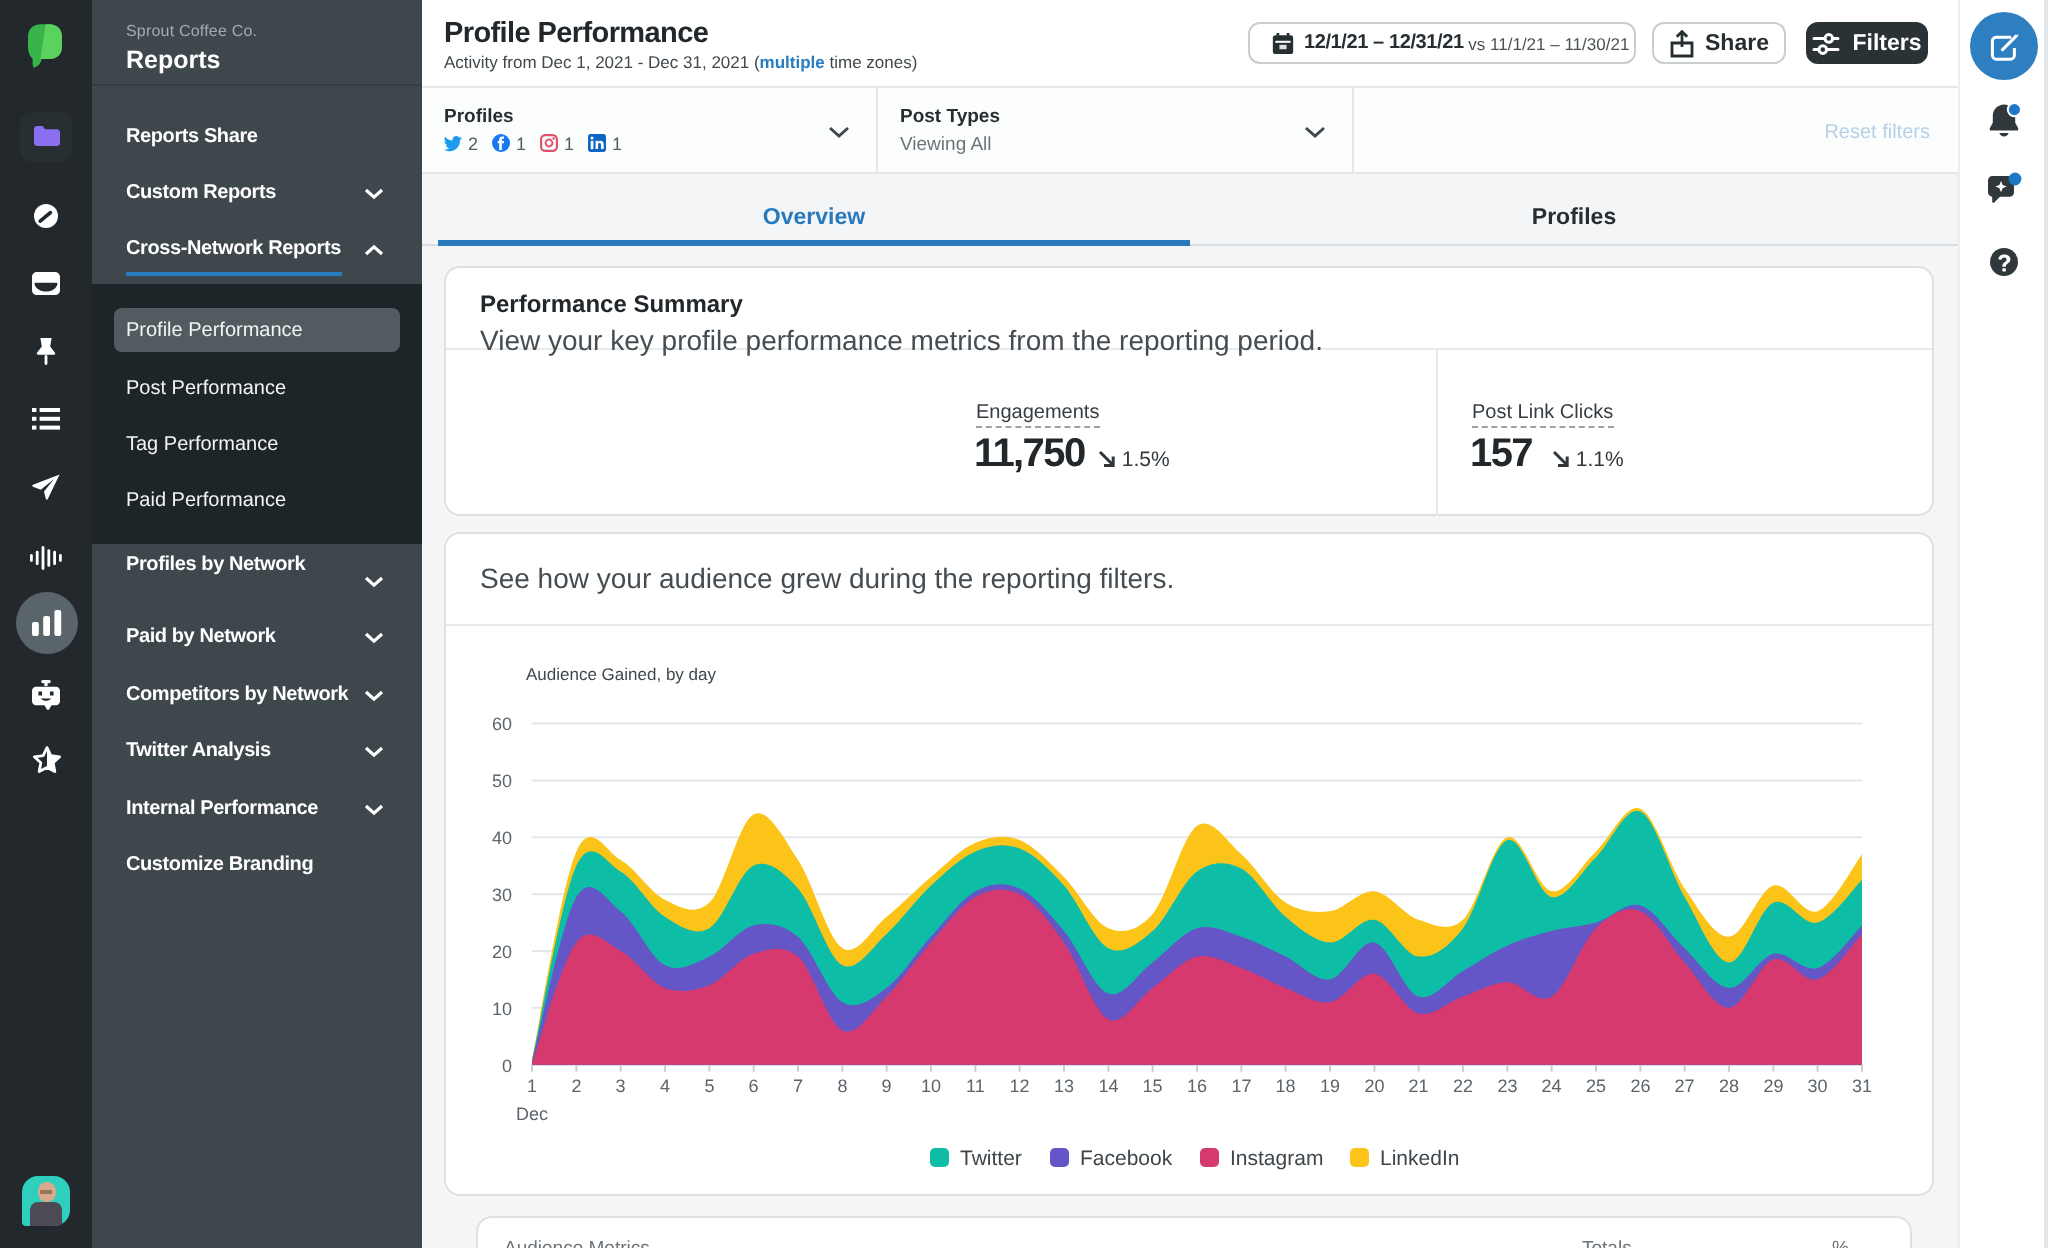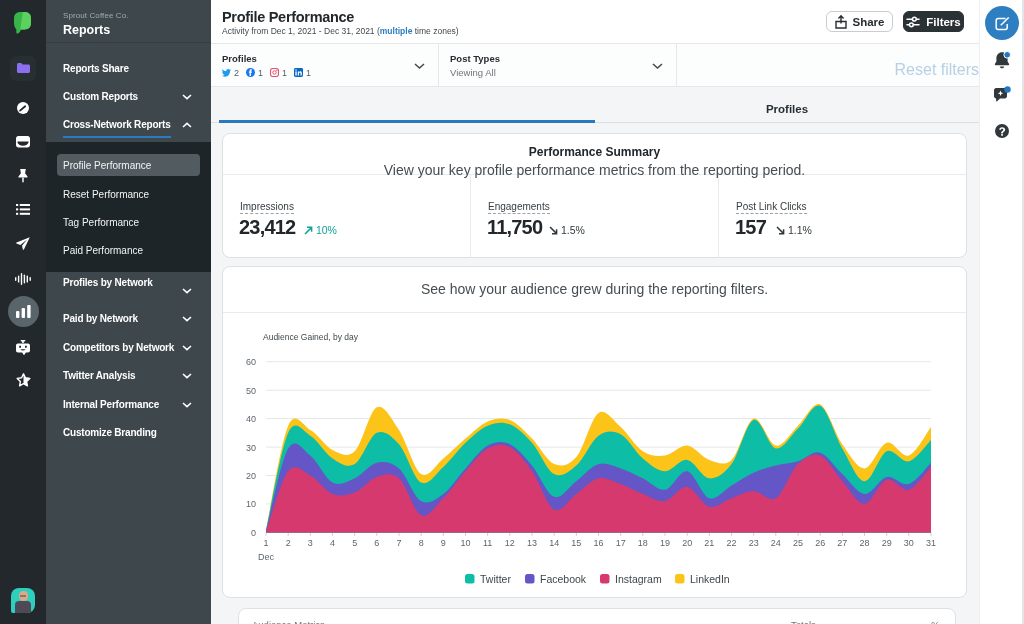--- a/index.html
+++ b/index.html
@@ -21,26 +21,26 @@
 #hdr .sub { position:absolute; left:11px; top:26px; font-size:8.5px; color:#40484d; }
 #hdr .sub b.mult { color:#2a7cc0; }
 .btn { position:absolute; top:11px; height:21px; border:1px solid #c8cdd0; border-radius:6px; background:#fff; font-size:11.5px; display:flex; align-items:center; white-space:nowrap; }
 #btn-date { left:413px; width:194px; padding:0 11px; }
 #btn-share { left:615px; width:67px; font-weight:bold; color:#272e32; justify-content:center; font-size:11.5px; }
 #btn-filters { left:692px; width:61px; background:#2b3236; border-color:#2b3236; color:#fff; font-weight:bold; justify-content:center; font-size:11.5px; }
 #filterbar { position:absolute; left:0; top:44px; width:768px; height:43px; background:#fcfdfd; border-bottom:1px solid #e5e7e8; }
 .fbox { position:absolute; top:0; height:43px; border-right:1px solid #e5e7e8; }
 .flabel { position:absolute; left:11px; top:9px; font-size:9.5px; font-weight:bold; color:#272e32; }
 .fsub { position:absolute; left:11px; top:23px; font-size:9.5px; color:#6d757a; }
-#reset { position:absolute; right:0; top:17px; font-size:16px; color:#b7d0e6; }
+#reset { position:absolute; right:14px; top:17px; font-size:10px; color:#b7d0e6; }
 #tabs { position:absolute; left:0; top:87px; width:768px; height:36px; border-bottom:1px solid #dcdfe1; }
 #tab1 { position:absolute; left:8px; top:0; width:376px; height:36px; text-align:center; line-height:45px; font-size:11.5px; font-weight:bold; color:#2879bd; }
 #tab2 { position:absolute; left:384px; top:0; width:384px; height:36px; text-align:center; line-height:45px; font-size:11.5px; font-weight:bold; color:#272e32; }
 #tabline { position:absolute; left:8px; top:33px; width:376px; height:3px; background:#2879bd; }
-.card { position:absolute; left:11px; width:745px; background:#fff; border:1px solid #dee1e3; border-radius:8px;text-align:center; }
+.card { position:absolute; left:11px; width:745px; background:#fff; border:1px solid #dee1e3; border-radius:8px; }
 .cardhead { padding:11px 17px 0 17px; }
 .cardhead h2 { font-size:12px; color:#21272b; }
 .cardhead p { font-size:14px; color:#454d52; margin-top:3px; }
 #card1 { top:133px; height:125px; }
 #card1 .cardhead { border-bottom:1px solid #e8eaec; height:41px; }
 .mcol { position:absolute; top:41px; height:83px; }
 .mlabel { position:absolute; left:17px; top:26px; font-size:10px; color:#363d42; border-bottom:1px dashed #9aa2a7; padding-bottom:1px; }
 .mval { position:absolute; left:16px; top:41px; font-size:20px; font-weight:bold; color:#21272b; letter-spacing:-0.8px; }
 .mdelta { position:absolute; top:49px; font-size:10.5px; color:#31383d; white-space:nowrap; }
 #card2 { top:266px; height:332px; }
@@ -131,21 +131,21 @@
     <svg class="navchev" style="top:94px;" width="10" height="6" viewBox="0 0 10 6">
         <path d="M1 1l4 3.6L9 1" fill="none" stroke="#fff" stroke-width="1.6"></path>
       </svg>
     <div class="navitem" style="top:119px; border-bottom:2px solid #2a7cc0; padding-bottom:6px;">Cross-Network Reports</div>
     <svg class="navchev" style="top:122px;" width="10" height="6" viewBox="0 0 10 6">
         <path d="M1 5l4 -3.6L9 5" fill="none" stroke="#fff" stroke-width="1.6"></path>
       </svg>
     <div id="submenu">
       <div id="subsel"></div>
       <div class="subitem" style="top:18px;">Profile Performance</div>
-      <div class="subitem" style="top:47px;">Reset Performance</div>
+      <div class="subitem" style="top:47px;">Post Performance</div>
       <div class="subitem" style="top:75px;">Tag Performance</div>
       <div class="subitem" style="top:103px;">Paid Performance</div>
     </div>
     <div class="navitem" style="top:277px;">Profiles by Network</div>
     <svg class="navchev" style="top:288px;" width="10" height="6" viewBox="0 0 10 6">
         <path d="M1 1l4 3.6L9 1" fill="none" stroke="#fff" stroke-width="1.6"></path>
       </svg>
     <div class="navitem" style="top:313px;">Paid by Network</div>
     <svg class="navchev" style="top:316px;" width="10" height="6" viewBox="0 0 10 6">
         <path d="M1 1l4 3.6L9 1" fill="none" stroke="#fff" stroke-width="1.6"></path>
@@ -162,20 +162,30 @@
     <svg class="navchev" style="top:402px;" width="10" height="6" viewBox="0 0 10 6">
         <path d="M1 1l4 3.6L9 1" fill="none" stroke="#fff" stroke-width="1.6"></path>
       </svg>
     <div class="navitem" style="top:427px;">Customize Branding</div>
   </div>
 
   <div id="main">
     <div id="hdr">
       <h1>Profile Performance</h1>
       <div class="sub">Activity from Dec 1, 2021 - Dec 31, 2021 (<b class="mult">multiple</b> time zones)</div>
+      <div class="btn" id="btn-date">
+          <svg width="11" height="12" viewBox="0 0 13 13" style="margin-right:5px;flex-shrink:0;">
+            <path d="M3.5 0 v1.6 M9.5 0 v1.6" stroke="#272e32" stroke-width="1.6"></path>
+            <rect x="0.5" y="1.4" width="12" height="11" rx="1.5" fill="#272e32"></rect>
+            <rect x="2" y="4.6" width="9" height="1.2" fill="#fff"></rect>
+            <rect x="4.4" y="7" width="4.2" height="2.6" fill="#fff" opacity=".85"></rect>
+          </svg>
+          <b style="color:#272e32;font-size:10px;letter-spacing:-0.2px;">12/1/21 – 12/31/21</b>
+          <span style="font-size:8.5px;color:#4a5257;">&nbsp;vs 11/1/21 – 11/30/21</span>
+        </div>
       <div class="btn" id="btn-share"><svg width="12" height="14" viewBox="0 0 12 14" style="margin-right:6px;">
             <path d="M1 6.5 h10 v6.5 h-10 Z" fill="none" stroke="#272e32" stroke-width="1.4"></path>
             <path d="M6 8.5 V1 M3.4 3.4 L6 .8 L8.6 3.4" fill="none" stroke="#272e32" stroke-width="1.4"></path>
           </svg>Share</div>
       <div class="btn" id="btn-filters"><svg width="14" height="12" viewBox="0 0 14 12" style="margin-right:6px;">
             <g stroke="#fff" stroke-width="1.5" stroke-linecap="round">
               <path d="M1 3.2 h5.2 M10.4 3.2 H13"></path>
               <path d="M1 8.8 h2.2 M7.4 8.8 H13"></path>
             </g>
             <circle cx="8.4" cy="3.2" r="1.9" fill="none" stroke="#fff" stroke-width="1.5"></circle>
@@ -207,35 +217,29 @@
       <div class="fbox" style="left:228px; width:238px;">
         <div class="flabel">Post Types</div>
         <div class="fsub">Viewing All</div>
         <svg style="position:absolute;right:13px;top:19px;" width="11" height="7" viewBox="0 0 11 7">
             <path d="M1 1l4.5 4L10 1" fill="none" stroke="#40484d" stroke-width="1.5"></path>
           </svg>
       </div>
       <div id="reset">Reset filters</div>
     </div>
     <div id="tabs">
+      <div id="tab1">Overview</div>
       <div id="tab2">Profiles</div>
       <div id="tabline"></div>
     </div>
 
     <div class="card" id="card1">
       <div class="cardhead">
         <h2>Performance Summary</h2>
         <p>View your key profile performance metrics from the reporting period.</p>
-      </div>
-      <div class="mcol" style="left:0; width:248px; border-right:1px solid #e8eaec;">
-        <div class="mlabel">Impressions</div>
-        <div class="mval">23,412</div>
-        <div class="mdelta" style="left:81px; color:#0fa396;"><svg width="9" height="9" viewBox="0 0 9 9" style="vertical-align:-1px;">
-              <path d="M1 8 L7.4 1.6 M3 1.2 h4.6 v4.6" fill="none" stroke="#0fa396" stroke-width="1.5"></path>
-            </svg> 10%</div>
       </div>
       <div class="mcol" style="left:248px; width:248px; border-right:1px solid #e8eaec;text-decoration:underline;">
         <div class="mlabel">Engagements</div>
         <div class="mval">11,750</div>
         <div class="mdelta" style="left:78px;"><svg width="9" height="9" viewBox="0 0 9 9" style="vertical-align:-1px;">
               <path d="M1 1 L7.4 7.4 M3 7.8 h4.6 V3.2" fill="none" stroke="#31383d" stroke-width="1.5"></path>
             </svg> 1.5%</div>
       </div>
       <div class="mcol" style="left:496px; width:249px;">
         <div class="mlabel">Post Link Clicks</div>

